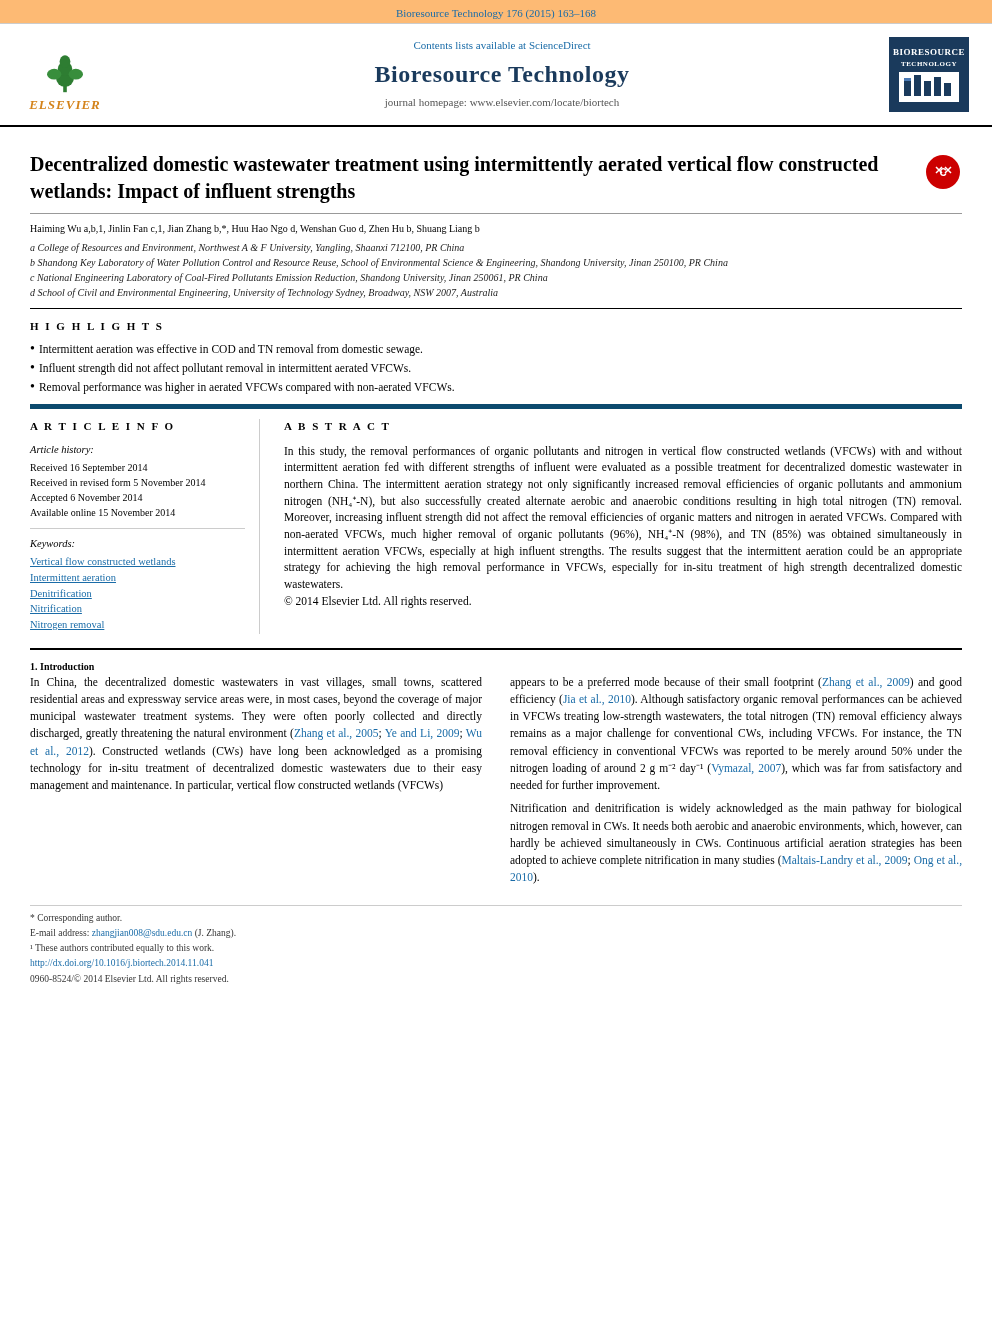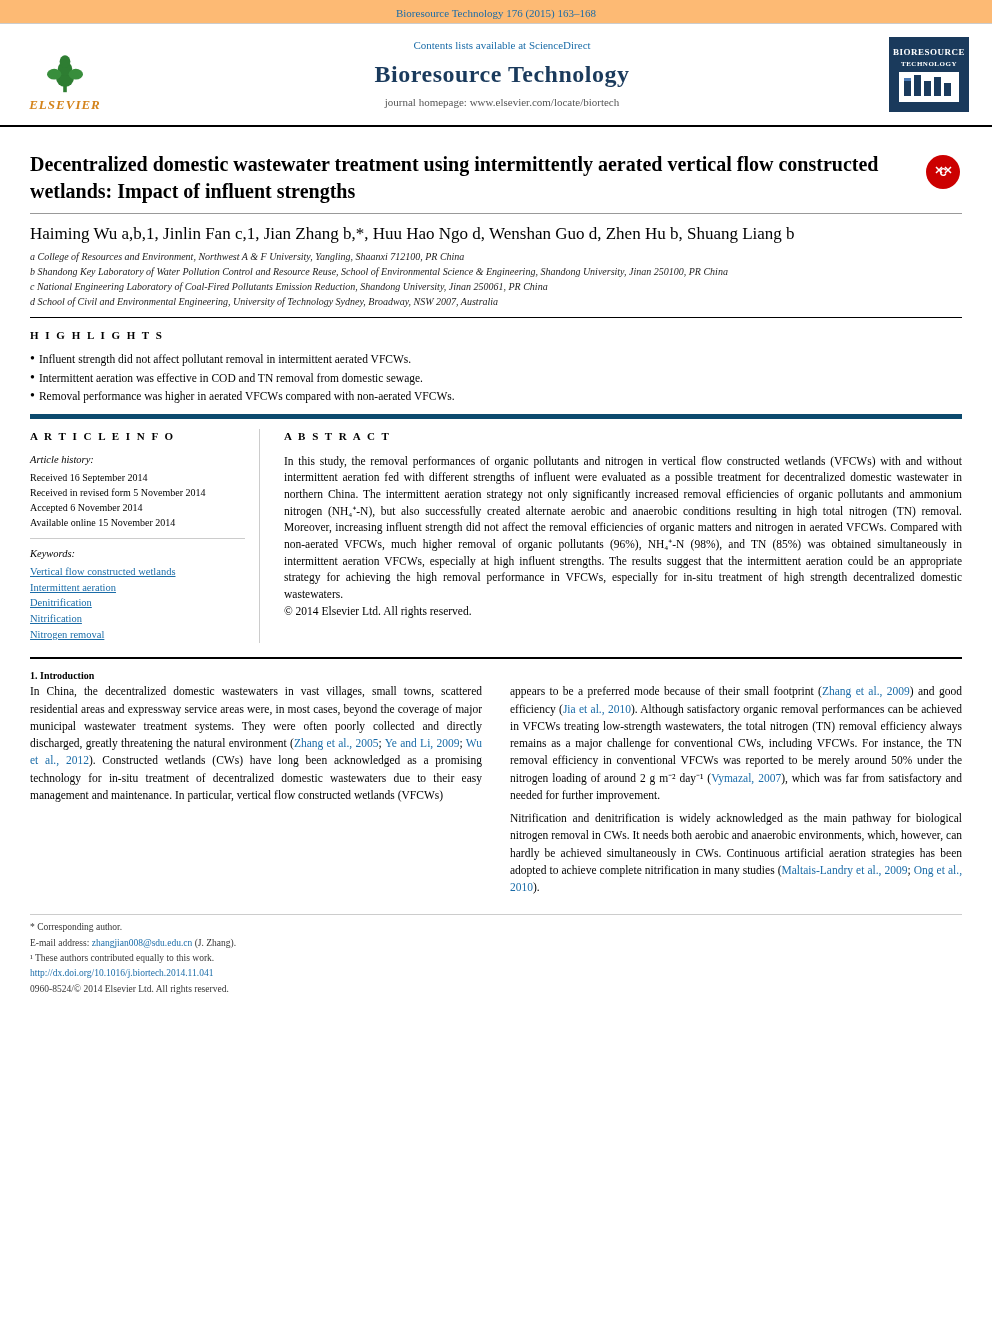--- a/index.html
+++ b/index.html
@@ -135,21 +135,21 @@
       border-radius: 50%;
       background: #c00;
       display: flex;
       align-items: center;
       justify-content: center;
       color: #fff;
       font-size: 10px;
       font-weight: bold;
     }
     .authors-line {
-      font-size: 17px;
+      font-size: 10px;
       margin: 8px 0 4px 0;
       color: #000;
     }
     .affiliations {
       font-size: 10px;
       font-style: italic;
       color: #222;
       line-height: 1.5;
       margin-bottom: 8px;
     }
@@ -354,24 +354,24 @@
     <div>a College of Resources and Environment, Northwest A &amp; F University, Yangling, Shaanxi 712100, PR China</div>
     <div>b Shandong Key Laboratory of Water Pollution Control and Resource Reuse, School of Environmental Science &amp; Engineering, Shandong University, Jinan 250100, PR China</div>
     <div>c National Engineering Laboratory of Coal-Fired Pollutants Emission Reduction, Shandong University, Jinan 250061, PR China</div>
     <div>d School of Civil and Environmental Engineering, University of Technology Sydney, Broadway, NSW 2007, Australia</div>
   </div>
 
   <div class="highlights-section">
     <div class="highlights-title">H I G H L I G H T S</div>
     <ul class="highlights-list">
       <li>
-          <span>Influent strength did not affect pollutant removal in intermittent aerated VFCWs.</span>
+          <span>Intermittent aeration was effective in COD and TN removal from domestic sewage.</span>
         </li>
       <li>
-          <span>Intermittent aeration was effective in COD and TN removal from domestic sewage.</span>
+          <span>Influent strength did not affect pollutant removal in intermittent aerated VFCWs.</span>
         </li>
       <li>
           <span>Removal performance was higher in aerated VFCWs compared with non-aerated VFCWs.</span>
         </li>
     </ul>
   </div>
 
   <div class="two-col-section">
 
     <div class="article-info-col">

